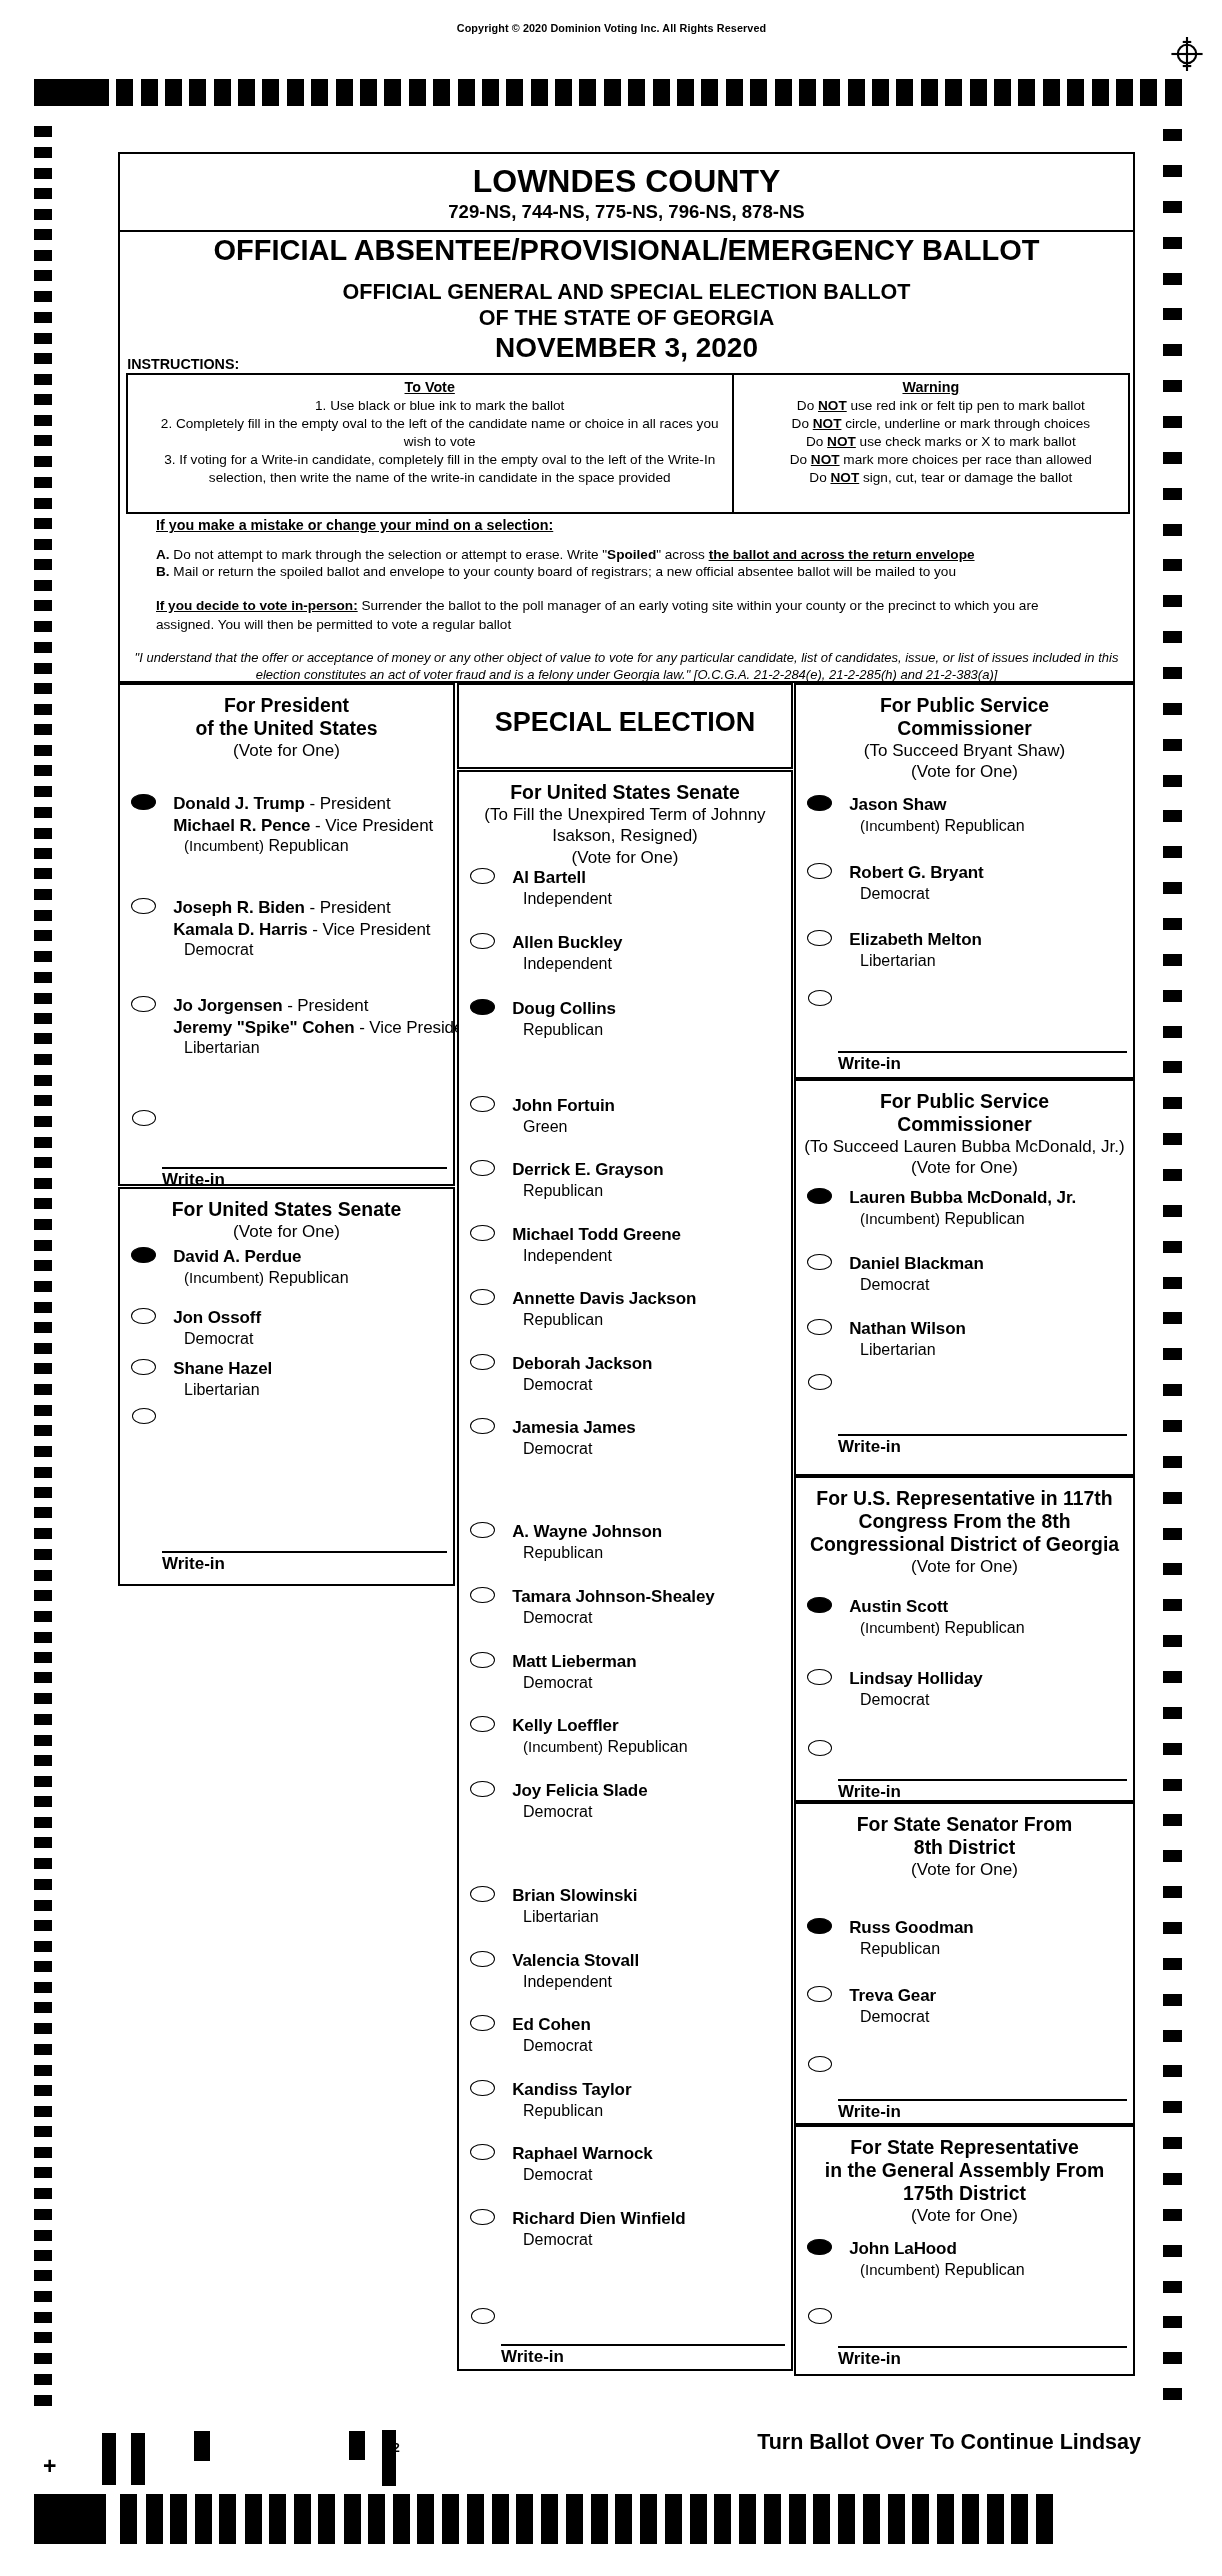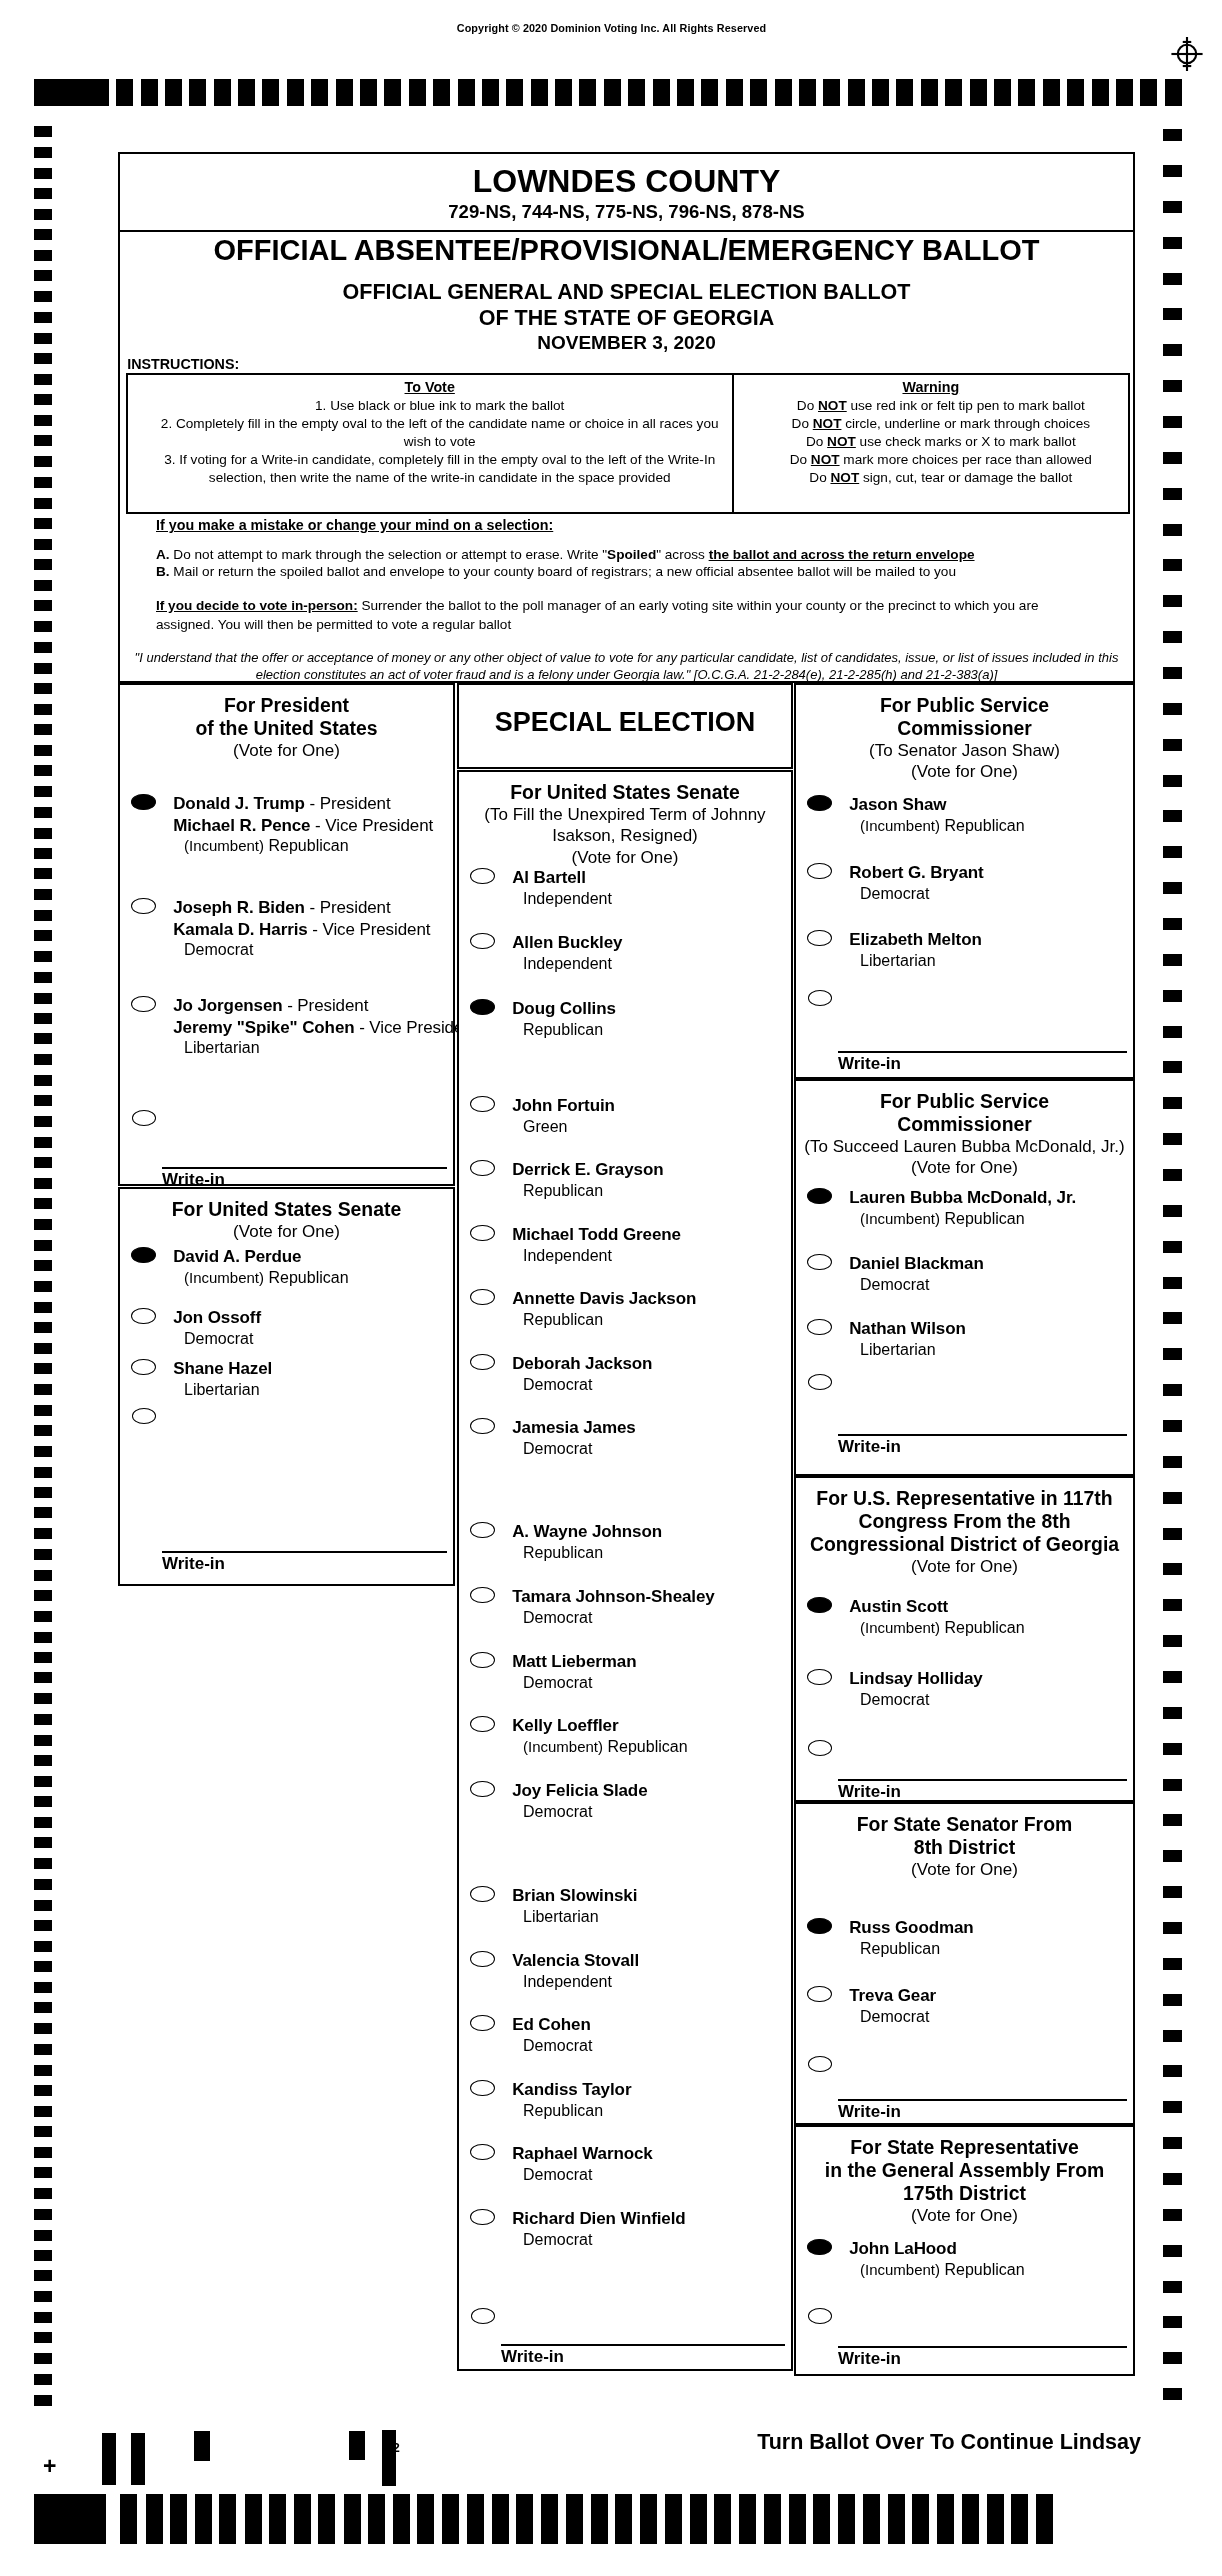--- a/index.html
+++ b/index.html
@@ -14,21 +14,21 @@
   .mark{position:absolute;background:#000;}
   
   .outer-box{position:absolute;left:118px;top:152px;width:1017px;height:531px;
              border:2.2px solid #000;box-sizing:border-box;}
   .county-sec{position:absolute;left:0;top:0;width:100%;height:76px;border-bottom:2.9px solid #000;}
   .county{position:absolute;top:8.6px;width:100%;text-align:center;font-size:32px;font-weight:bold;}
   .precincts{position:absolute;top:47px;width:100%;text-align:center;font-size:18.6px;font-weight:bold;}
   .t1{position:absolute;top:80px;width:100%;text-align:center;font-size:29px;font-weight:bold;}
   .t2{position:absolute;top:126px;width:100%;text-align:center;font-size:21.5px;font-weight:bold;}
   .t3{position:absolute;top:152px;width:100%;text-align:center;font-size:21.5px;font-weight:bold;}
-  .tdate{position:absolute;top:178px;width:100%;text-align:center;font-size:19px;font-weight:bold;}
+  .tdate{position:absolute;top:178px;width:100%;text-align:center;font-size:28px;font-weight:bold;}
   .instr-label{position:absolute;top:202px;left:7.2px;font-size:14.3px;font-weight:bold;}
   .itable{position:absolute;top:219px;left:5.7px;right:2.9px;height:141px;display:flex;}
   .cell{border:2.2px solid #000;box-sizing:border-box;padding:2.9px 8.6px;font-size:13.6px;line-height:18px;text-align:center;}
   .cell-tovote{width:608px;flex:none;}
   .cell-warning{flex:1;margin-left:-2.2px;}
   .cell-head{font-size:14.3px;font-weight:bold;text-decoration:underline;margin-bottom:1.4px;}
   .ivote-item{padding-left:20px;}
   .warn-item{padding-left:20px;}
   .m-head{position:absolute;top:363px;left:36px;font-size:14.3px;font-weight:bold;text-decoration:underline;}
   .m-a{position:absolute;top:393px;left:36px;right:14.3px;font-size:13.6px;line-height:16.5px;}
@@ -605,21 +605,21 @@
           </div>
         </div>
         <span class="w-oval" style="top: 1536px;"></span>
         <div class="w-line" style="top: 1572px;"></div>
         <div class="w-label" style="top: 1575px;">Write-in</div>
       </div>
       <div class="race-box" style="left: 794px; top: 683px; width: 341px; height: 396px;">
         <div class="race-head">
           <div class="rt-line">For Public Service</div>
           <div class="rt-line">Commissioner</div>
-          <div class="rs-line">(To Senator Jason Shaw)</div>
+          <div class="rs-line">(To Succeed Bryant Shaw)</div>
           <div class="rs-line">(Vote for One)</div>
         </div>
         <div class="cand" style="top: 109px;">
           <span class="oval filled"></span>
           <div class="ctext">
             <div class="cname"><span class="nm">Jason Shaw</span><span></span></div>
             <div class="cparty"><span class="inc">(Incumbent)</span> <span>Republican</span></div>
           </div>
         </div>
         <div class="cand" style="top: 177px;">

